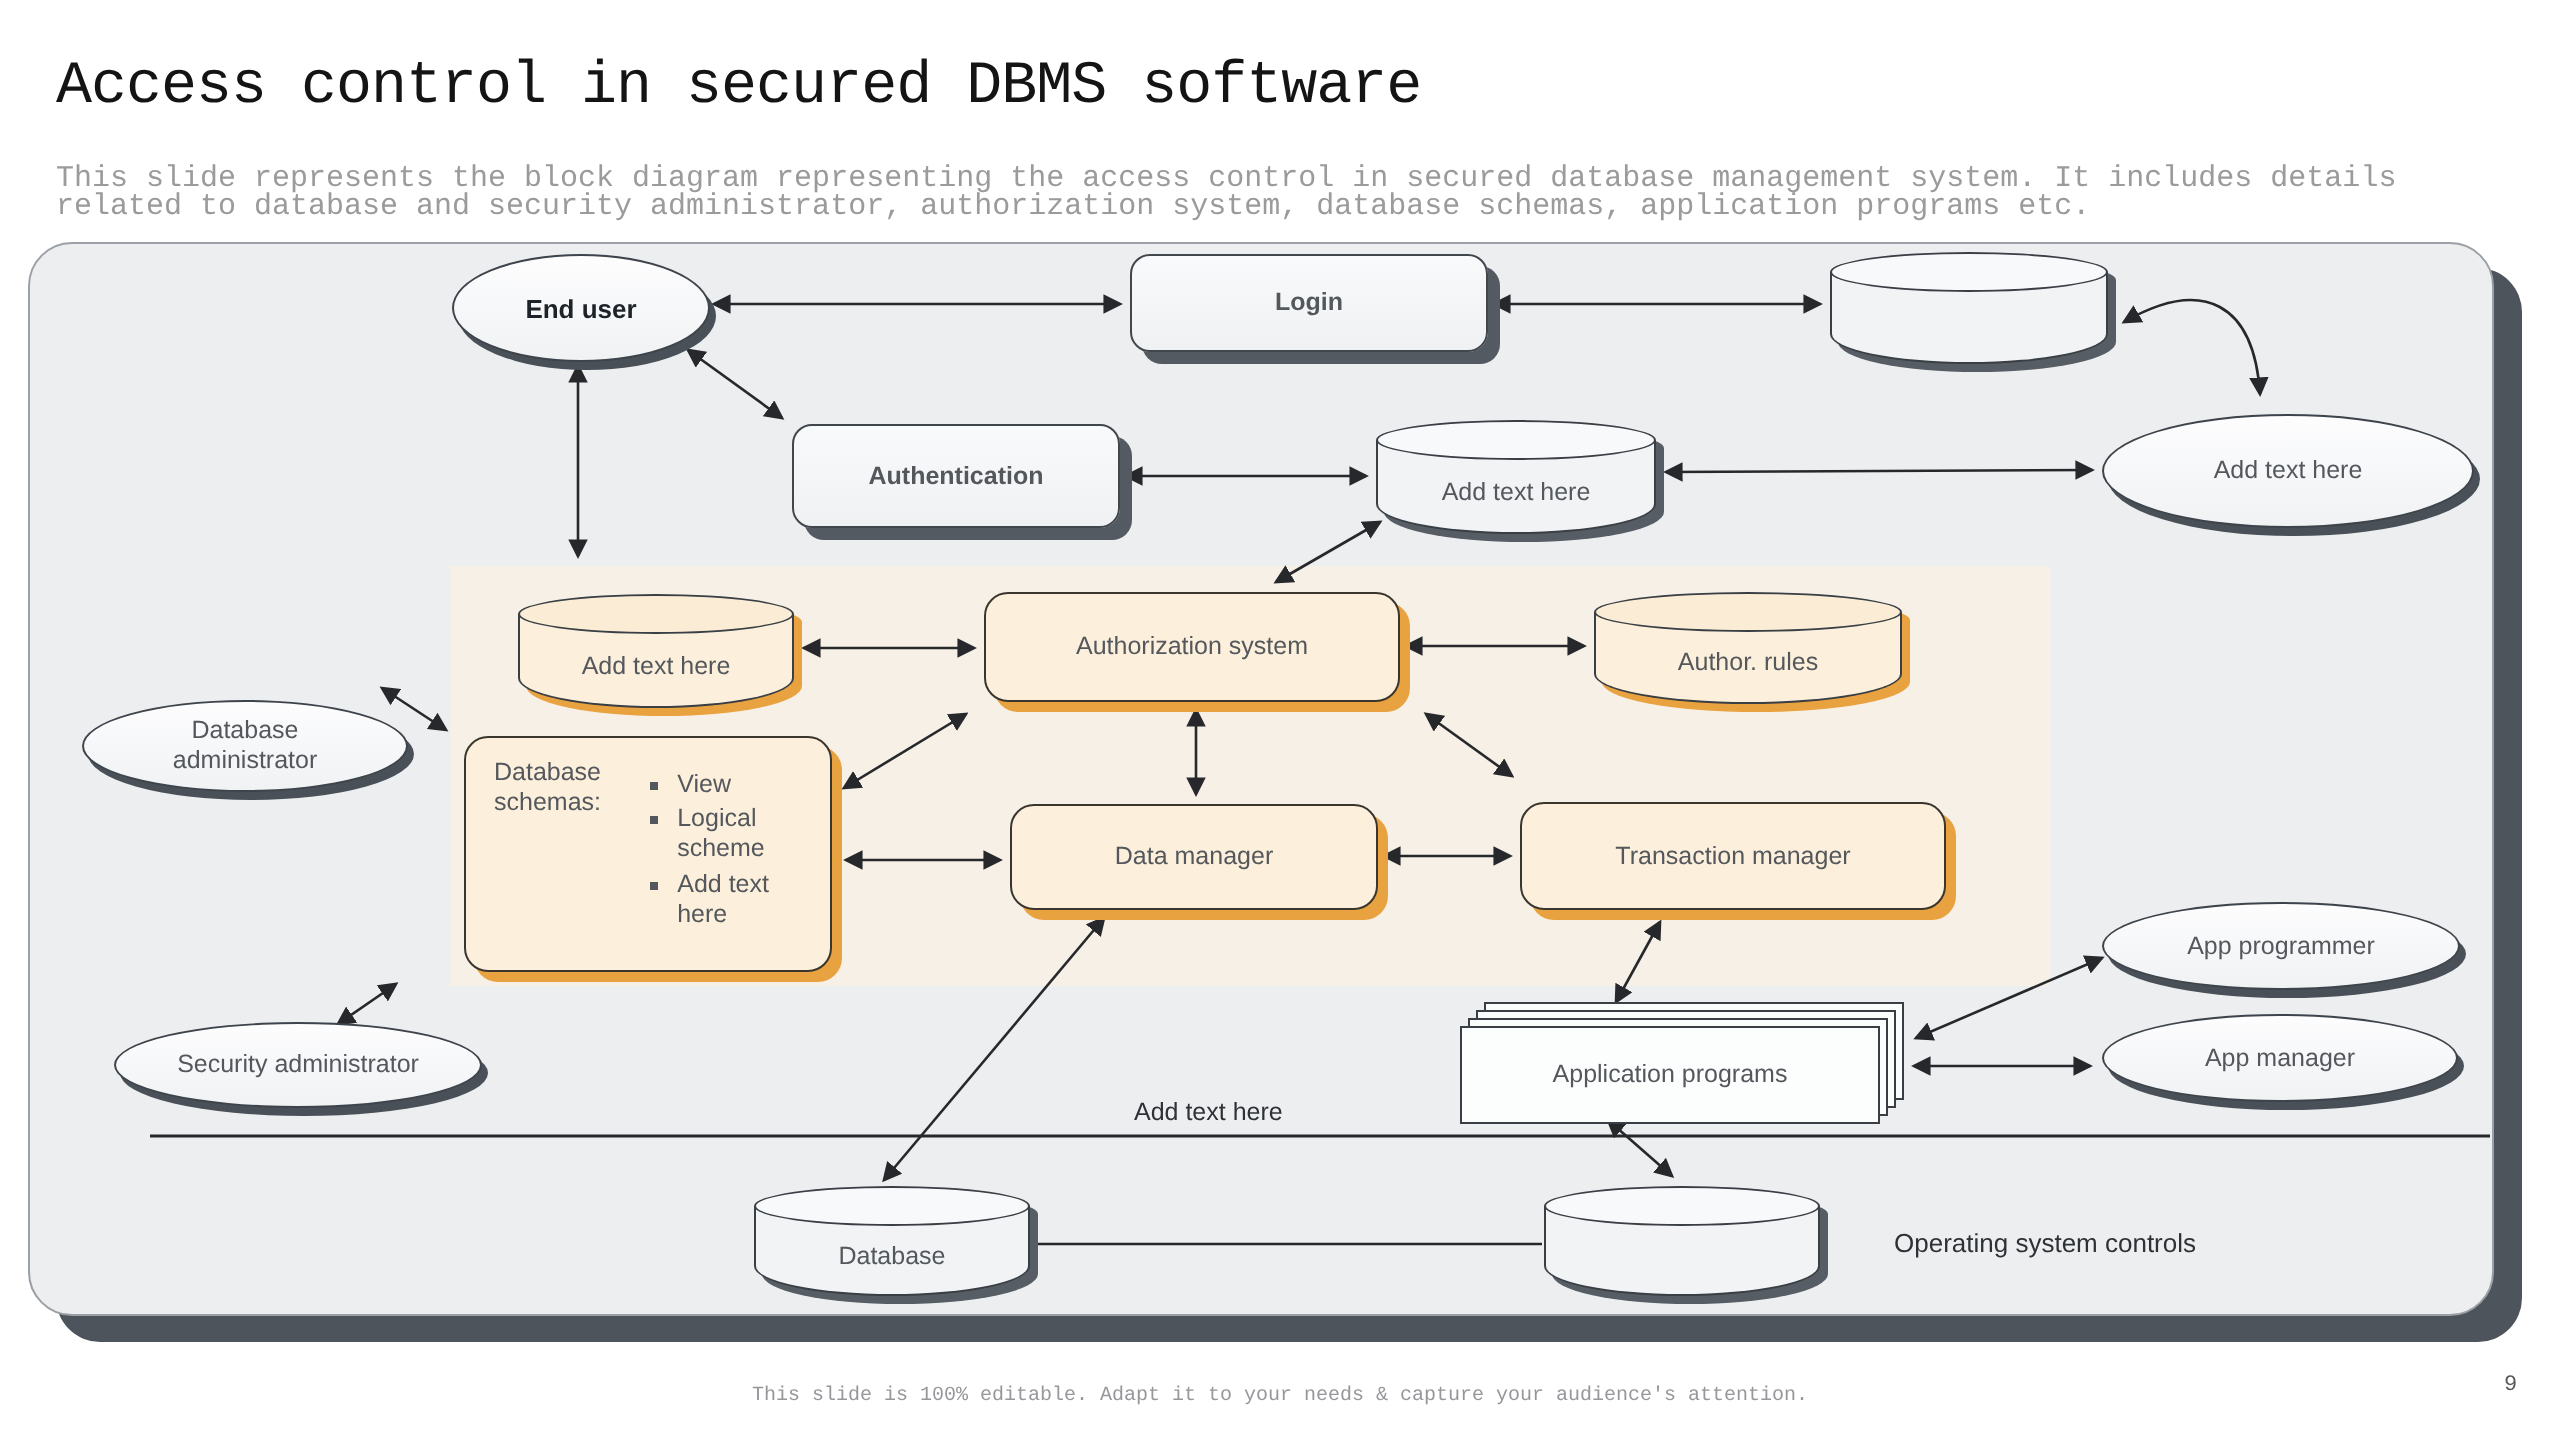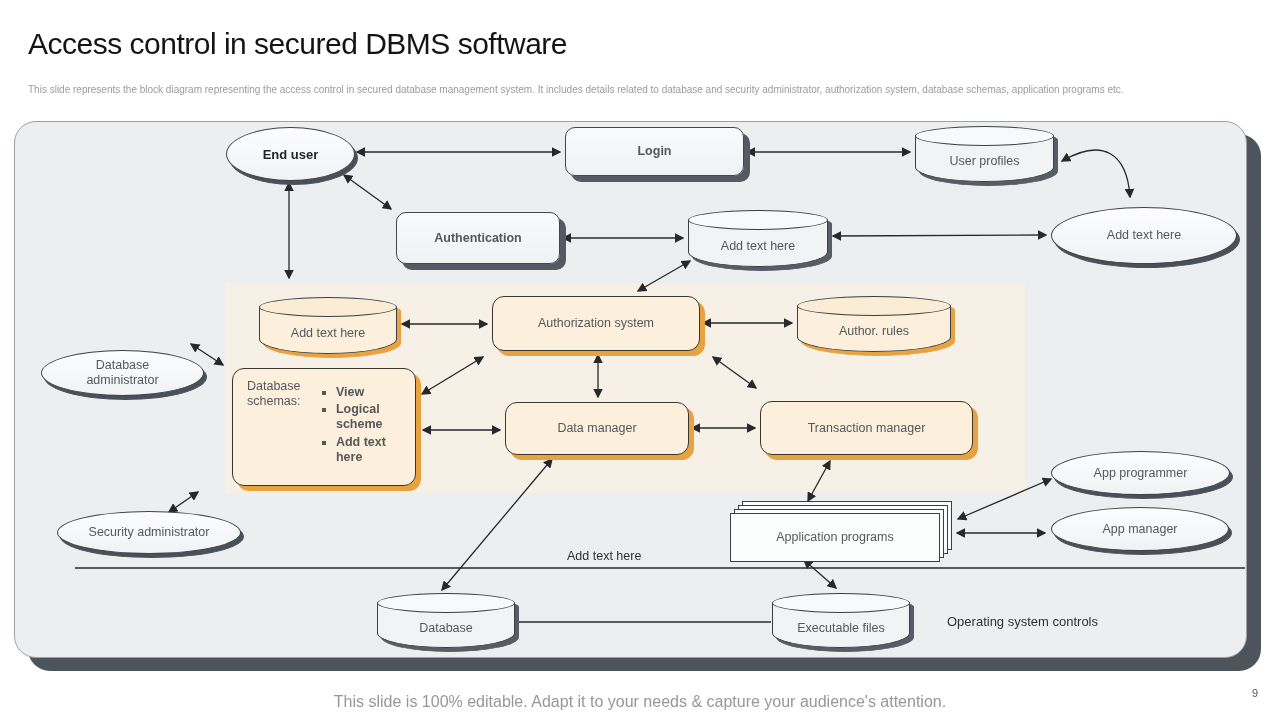--- a/index.html
+++ b/index.html
@@ -1,23 +1,23 @@
 <!DOCTYPE html>
 <html><head>
 <meta charset="utf-8">
 <style>
   html,body{margin:0;padding:0;}
   body{
     width:1280px;height:720px;position:relative;overflow:hidden;
     background:#FFFFFF;font-family:"Liberation Sans",sans-serif;
   }
-  .abs{position:absolute;}
+  .abs{position:absolute;font-family:Liberation Mono, monospace;}
   
   #title{left:28px;top:27px;font-size:30px;letter-spacing:-0.5px;color:#141414;}
-  #subtitle{left:28px;top:83px;width:1205px;font-size:10px;line-height:13.5px;color:#9B9B9D;}
+  #subtitle{left:28px;top:83px;width:1205px;font-size:15px;line-height:13.5px;color:#9B9B9D;}
   
   #panel{
     left:14px;top:121px;width:1231px;height:535px;
     background:#EDEEF0;border:1.3px solid #9AA0A5;border-radius:22px;
     box-shadow:14px 13px 0 #4D545B;
   }
   #beige{left:225px;top:283px;width:800px;height:210px;background:#F7F0E6;}
   
   .node{
     position:absolute;display:flex;align-items:center;justify-content:center;
@@ -38,21 +38,21 @@
   }
   .obox{
     border-radius:12px;background:#FCEFDB;border:1.4px solid #3A362E;
     box-shadow:5px 5px 0 #E9A240;
   }
   .obox-left{
     flex-direction:row;align-items:flex-start;justify-content:flex-start;
     text-align:left;padding:10px 10px 8px 14px;box-sizing:border-box;
   }
   .schema-list{margin:3px 0 0 0;padding-left:19px;list-style:square;}
-  .schema-list li{margin:2.5px 0;font-weight:bold;}
+  .schema-list li{margin:2.5px 0;}
   
   .cyl{position:absolute;z-index:3;}
   .cyl.gray{filter:drop-shadow(4px 4px 0 #565D64);}
   .cyl.orange{filter:drop-shadow(4px 4px 0 #E9A240);}
   .cyl .ctop{
     position:absolute;left:0;right:0;top:0;height:20px;border-radius:50%;
     border:1.4px solid #3A3F45;box-sizing:border-box;z-index:2;
   }
   .cyl .cbody{
     position:absolute;left:0;right:0;top:10px;bottom:0;box-sizing:border-box;
@@ -68,21 +68,21 @@
     display:flex;align-items:center;justify-content:center;
     font-size:12.5px;color:#54585D;
   }
   
   .stackrect{
     position:absolute;width:210px;height:49px;background:#FCFDFD;
     border:1.3px solid #3A3F45;box-sizing:border-box;z-index:3;
   }
   
   .plain{position:absolute;z-index:3;font-size:12.5px;color:#2E3236;}
-  #footer{left:0;top:693px;width:1280px;text-align:center;font-size:16px;color:#97979B;z-index:4;}
+  #footer{left:0;top:693px;width:1280px;text-align:center;font-size:10px;color:#97979B;z-index:4;}
   #pagenum{left:1252px;top:687px;font-size:11px;color:#55585C;z-index:4;}
   #arrows{position:absolute;left:0;top:0;z-index:2;pointer-events:none;}
   .bold{font-weight:bold;color:#1E2329;font-size:13px;}
 </style>
 </head>
 <body>
 
 <div class="abs" id="title">Access control in secured DBMS software</div>
 <div class="abs" id="subtitle">This slide represents the block diagram representing the access control in secured database management system. It includes details related to database and security administrator, authorization system, database schemas, application programs etc.</div>
 
@@ -165,21 +165,20 @@
   <ul class="schema-list">
     <li>View</li>
     <li>Logical scheme</li>
     <li>Add text here</li>
   </ul>
 </div>
 
 <div class="cyl gray" style="left:915px;top:126px;width:139px;height:56px;">
   <div class="ctop"></div>
   <div class="cbody"></div>
-  <div class="lbl">User profiles</div>
 </div>
 <div class="cyl gray" style="left:688px;top:210px;width:140px;height:57px;">
   <div class="ctop"></div>
   <div class="cbody"></div>
   <div class="lbl">Add text here</div>
 </div>
 <div class="cyl orange" style="left:259px;top:297px;width:138px;height:57px;">
   <div class="ctop"></div>
   <div class="cbody"></div>
   <div class="lbl">Add text here</div>
@@ -190,21 +189,20 @@
   <div class="lbl">Author. rules</div>
 </div>
 <div class="cyl gray" style="left:377px;top:593px;width:138px;height:55px;">
   <div class="ctop"></div>
   <div class="cbody"></div>
   <div class="lbl">Database</div>
 </div>
 <div class="cyl gray" style="left:772px;top:593px;width:138px;height:55px;">
   <div class="ctop"></div>
   <div class="cbody"></div>
-  <div class="lbl">Executable files</div>
 </div>
 
 <div class="stackrect" style="left:742px;top:501px;"></div>
 <div class="stackrect" style="left:738px;top:505px;"></div>
 <div class="stackrect" style="left:734px;top:509px;"></div>
 <div class="stackrect node" style="left:730px;top:513px;">
   <span>Application programs</span>
 </div>
 
 <div class="plain" style="left:567px;top:549px;">Add text here</div>

